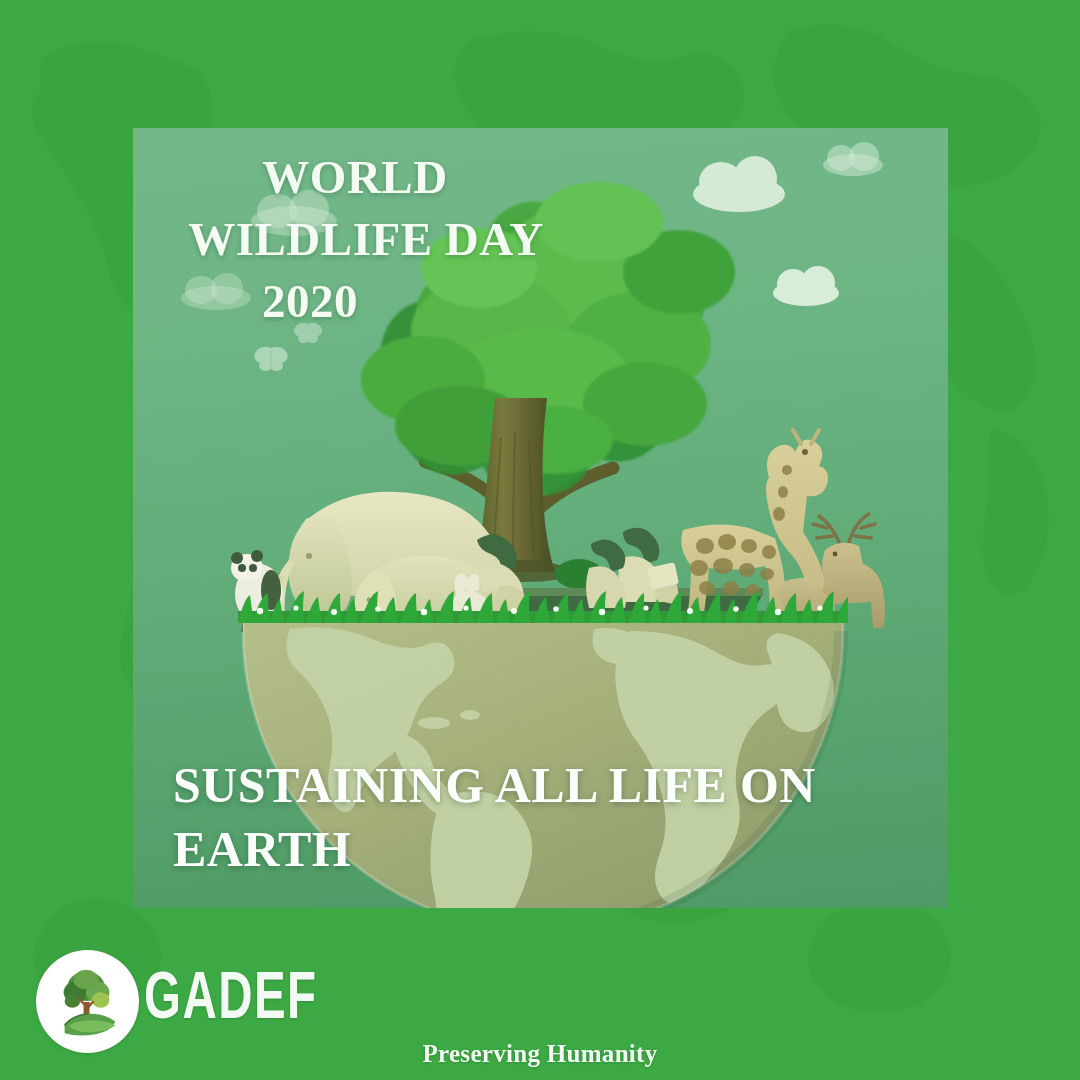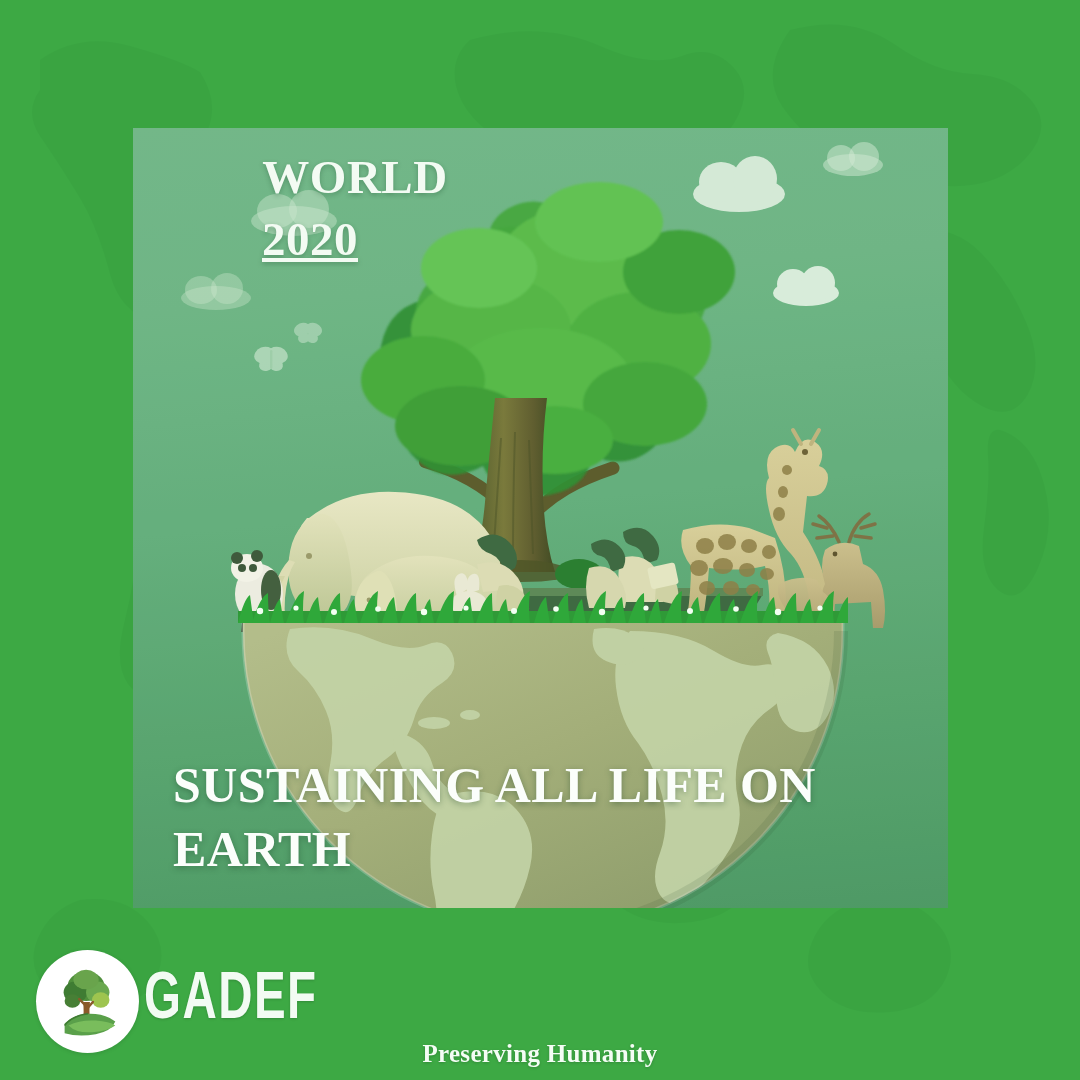--- a/index.html
+++ b/index.html
@@ -56,21 +56,21 @@
     color:#f3fbf3;
     font-family:"Liberation Serif", serif;
     font-weight:700;
     font-size:47px;line-height:1.32;
     letter-spacing:.5px;
     text-align:center;
     text-shadow:0 2px 5px rgba(25,70,40,.32);
   }
   .headline .l1{display:block;text-align:center;padding-right:22px;}
   .headline .l2{display:block;text-align:center;}
-  .headline .l3{display:block;text-align:center;padding-right:112px;text-decoration:underline;}
+  .headline .l3{display:block;text-align:center;padding-right:112px;}
 
   
   .subline{
     position:absolute;left:40px;top:625px;width:735px;
     color:#fbfefb;
     font-family:"Liberation Serif", serif;
     font-weight:700;
     font-size:50px;line-height:1.28;
     letter-spacing:.4px;text-align:left;
     text-shadow:0 2px 6px rgba(20,60,35,.38);
@@ -429,20 +429,21 @@
             <circle cx="452" cy="28" r="3"></circle>
             <circle cx="498" cy="26" r="2.8"></circle>
           <circle cx="540" cy="29" r="3.2"></circle>
             <circle cx="582" cy="25" r="2.6"></circle>
         </g>
       </svg>
     </div>
 
     <div class="headline">
       <span class="l1">WORLD</span>
+      <span class="l2">WILDLIFE DAY</span>
       <span class="l3">2020</span>
     </div>
 
     <div class="subline">SUSTAINING ALL LIFE ON EARTH</div>
   </div>
 
   <div class="footer">
     <div class="logo-badge">
       <svg viewBox="0 0 80 80" aria-hidden="true">
 

